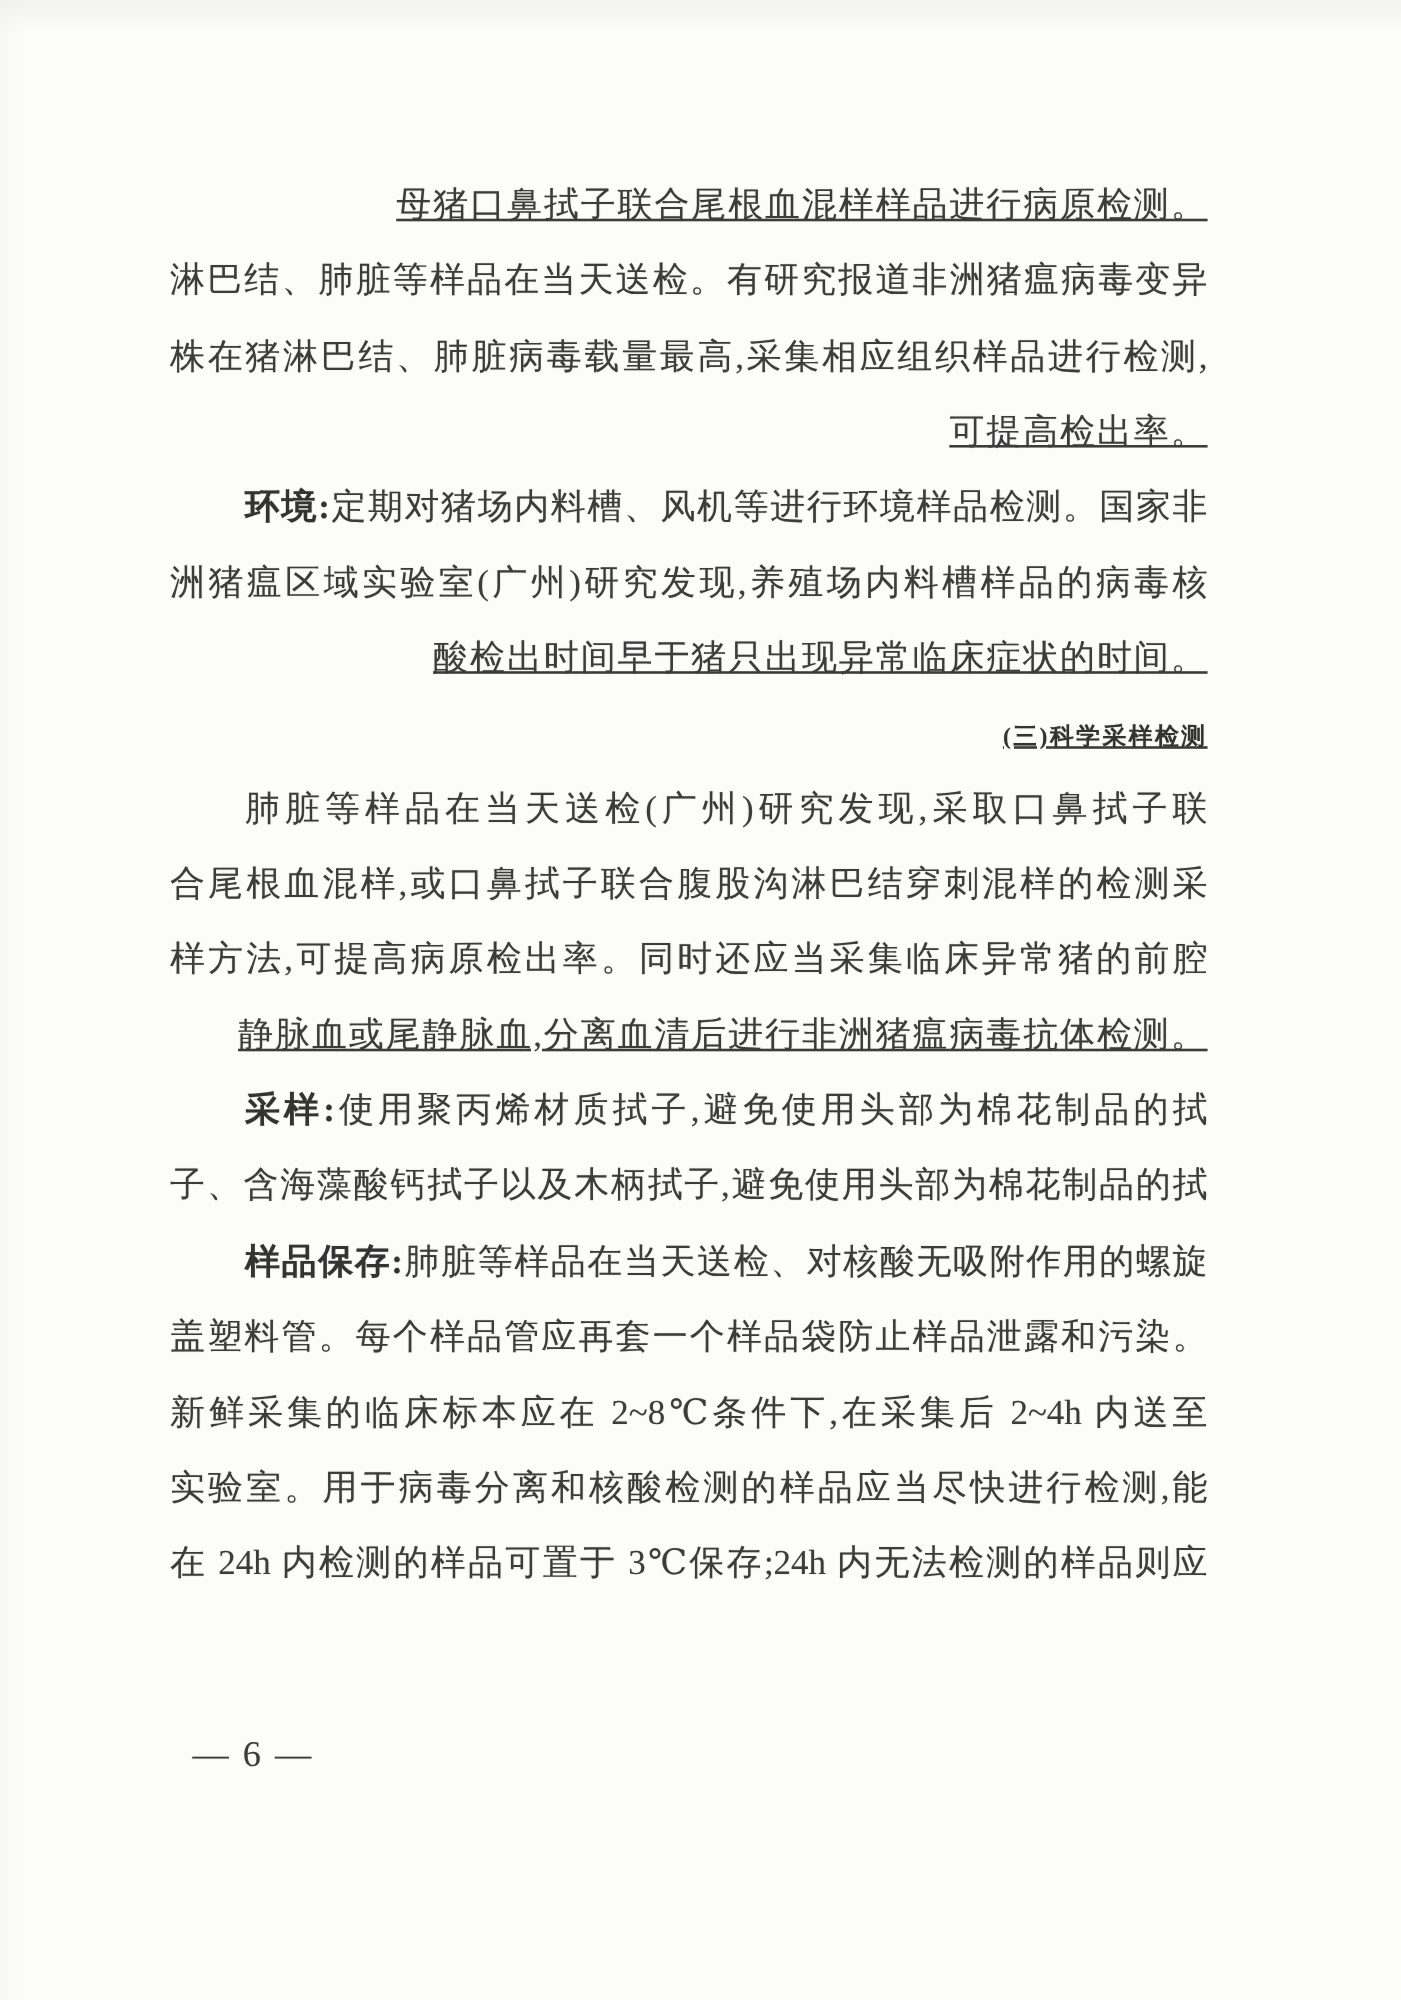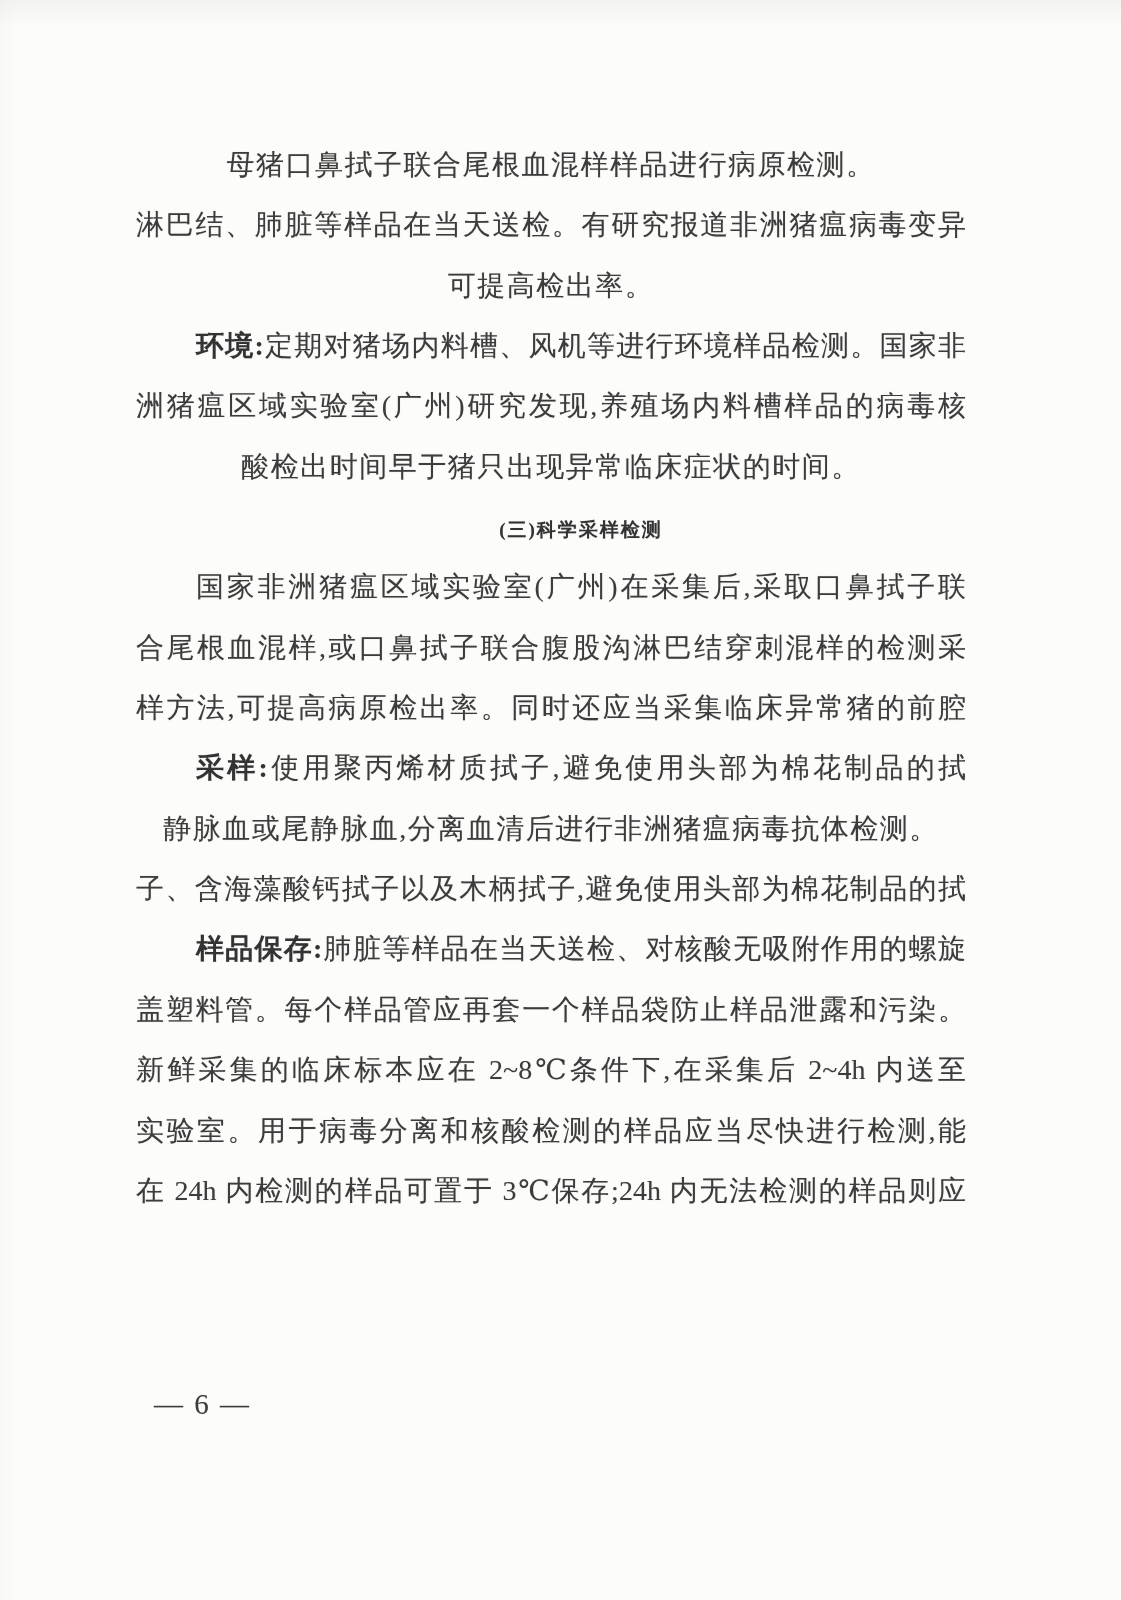--- a/index.html
+++ b/index.html
@@ -35,22 +35,23 @@
     font-size: 28px;
     white-space: normal;
     text-shadow: 0 0 1px rgba(90,90,90,0.35);
   }
   .line.j {
     text-align: justify;
     text-align-last: justify;
     -moz-text-align-last: justify;
   }
   .line.plain {
-    text-align: center;
+    text-align: right;
     letter-spacing: 1.5px;
+    text-decoration: underline;
   }
   .line.indent {
     padding-left: 60px;
   }
   .lead {
     font-weight: bold;
     color: #333333;
   }
   .line.heading {
     letter-spacing: 2px;
@@ -75,40 +76,41 @@
 
 <div class="page">
 
   <div class="content">
 
     <div class="line plain"><span class="lead"></span><span>母猪口鼻拭子联合尾根血混样样品进行病原检测。</span></div>
 
 
     <div class="line j"><span class="lead"></span><span>淋巴结、肺脏等样品在当天送检。有研究报道非洲猪瘟病毒变异</span></div>
 
+    <div class="line j"><span class="lead"></span><span>株在猪淋巴结、肺脏病毒载量最高,采集相应组织样品进行检测,</span></div>
 
     <div class="line plain"><span class="lead"></span><span>可提高检出率。</span></div>
 
     <div class="line indent j"><span class="lead">环境:</span><span>定期对猪场内料槽、风机等进行环境样品检测。国家非</span></div>
 
     <div class="line j"><span class="lead"></span><span>洲猪瘟区域实验室(广州)研究发现,养殖场内料槽样品的病毒核</span></div>
 
     <div class="line plain"><span class="lead"></span><span>酸检出时间早于猪只出现异常临床症状的时间。</span></div>
 
     <div class="line indent heading plain"><span class="lead">(三)科学采样检测</span><span></span></div>
 
-    <div class="line indent j"><span class="lead"></span><span>国家非洲猪瘟区域实验室(广州)在采集后,采取口鼻拭子联</span></div>
+    <div class="line indent j"><span class="lead"></span><span>肺脏等样品在当天送检(广州)研究发现,采取口鼻拭子联</span></div>
 
     <div class="line j"><span class="lead"></span><span>合尾根血混样,或口鼻拭子联合腹股沟淋巴结穿刺混样的检测采</span></div>
 
     <div class="line j"><span class="lead"></span><span>样方法,可提高病原检出率。同时还应当采集临床异常猪的前腔</span></div>
 
+    <div class="line plain"><span class="lead"></span><span>静脉血或尾静脉血,分离血清后进行非洲猪瘟病毒抗体检测。</span></div>
+
     <div class="line indent j"><span class="lead">采样:</span><span>使用聚丙烯材质拭子,避免使用头部为棉花制品的拭</span></div>
-
-    <div class="line plain"><span class="lead"></span><span>静脉血或尾静脉血,分离血清后进行非洲猪瘟病毒抗体检测。</span></div>
 
     <div class="line j"><span class="lead"></span><span>子、含海藻酸钙拭子以及木柄拭子,避免使用头部为棉花制品的拭</span></div>
 
 
     <div class="line indent j"><span class="lead">样品保存:</span><span>肺脏等样品在当天送检、对核酸无吸附作用的螺旋</span></div>
 
     <div class="line j"><span class="lead"></span><span>盖塑料管。每个样品管应再套一个样品袋防止样品泄露和污染。</span></div>
 
     <div class="line j"><span class="lead"></span><span>新鲜采集的临床标本应在 2~8℃条件下,在采集后 2~4h 内送至</span></div>
 

